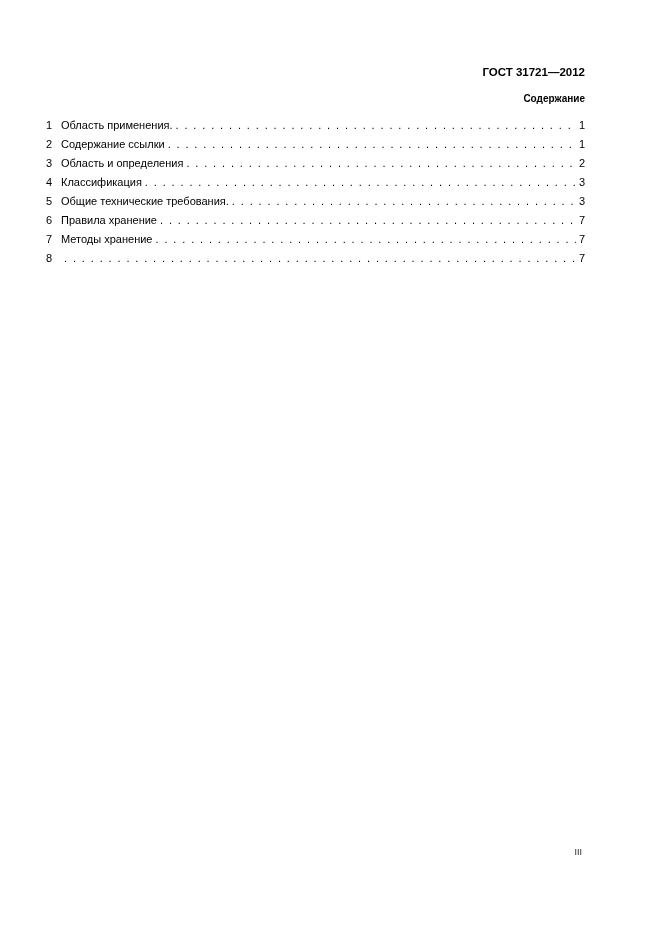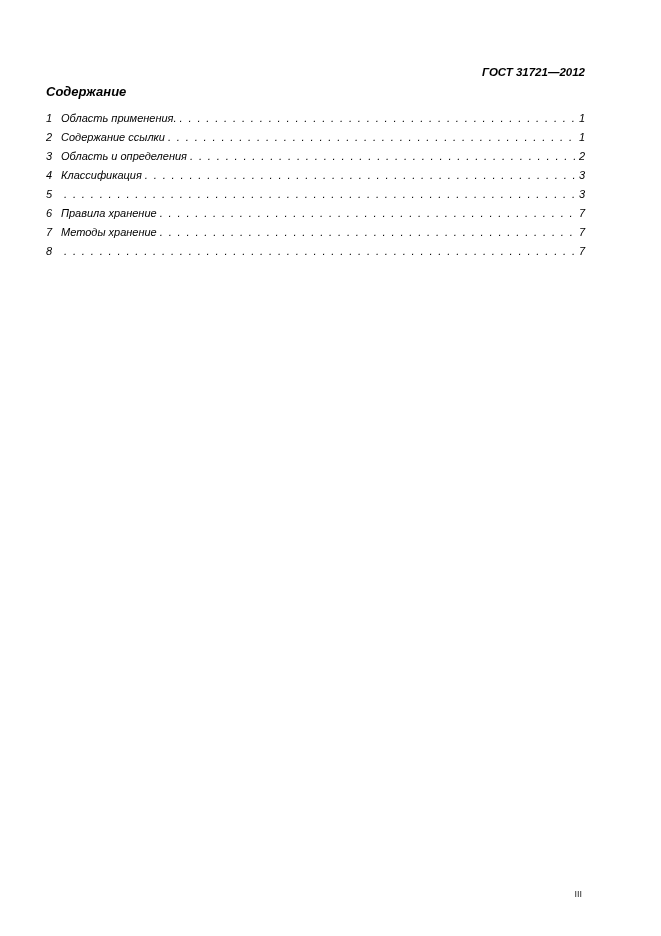--- a/index.html
+++ b/index.html
@@ -14,34 +14,33 @@
     font-family: "Liberation Sans", sans-serif;
     color: #000000;
     overflow: hidden;
   }
   .page {
     position: absolute;
     left: 46px;
     top: 0;
     width: 539px;
     height: 936px;
-    font-style: italic;
   }
   .doc-header {
     margin-top: 66px;
     text-align: right;
     font-weight: bold;
     font-size: 11.5px;
     line-height: 13px;
   }
   .toc-title {
-    margin-top: 5px;
-    text-align: left;
+    margin-top: 12px;
+    text-align: right;
     font-weight: bold;
-    font-size: 13px;
+    font-size: 10px;
     line-height: 16px;
   }
   .toc {
     margin-top: 9px;
   }
   .toc-row {
     display: flex;
     align-items: baseline;
     font-size: 11px;
     line-height: 19px;
@@ -62,21 +61,21 @@
     margin-right: 2px;
     letter-spacing: 1.4px;
   }
   .toc-page {
     flex: none;
     min-width: 7px;
     text-align: right;
   }
   .folio {
     position: absolute;
-    top: 889px;
+    top: 847px;
     right: 79px;
     font-size: 9px;
     line-height: 11px;
     color: #222222;
     margin-left: 12px;
   }
 </style>
 </head>
 <body>
 
@@ -111,20 +110,21 @@
 
     <div class="toc-row">
       <span class="toc-num">4</span>
       <span class="toc-label">Классификация</span>
       <span class="toc-dots">. . . . . . . . . . . . . . . . . . . . . . . . . . . . . . . . . . . . . . . . . . . . . . . . . . . . . . . . . . . . . . . . . . . . . . . . . . . . . . . . </span>
       <span class="toc-page">3</span>
     </div>
 
     <div class="toc-row">
       <span class="toc-num">5</span>
+      <span class="toc-label">Общие технические требования.</span>
       <span class="toc-dots">. . . . . . . . . . . . . . . . . . . . . . . . . . . . . . . . . . . . . . . . . . . . . . . . . . . . . . . . . . . . . . . . . . . . . . . . . . . . . . . . </span>
       <span class="toc-page">3</span>
     </div>
 
     <div class="toc-row">
       <span class="toc-num">6</span>
       <span class="toc-label">Правила хранение</span>
       <span class="toc-dots">. . . . . . . . . . . . . . . . . . . . . . . . . . . . . . . . . . . . . . . . . . . . . . . . . . . . . . . . . . . . . . . . . . . . . . . . . . . . . . . . </span>
       <span class="toc-page">7</span>
     </div>

